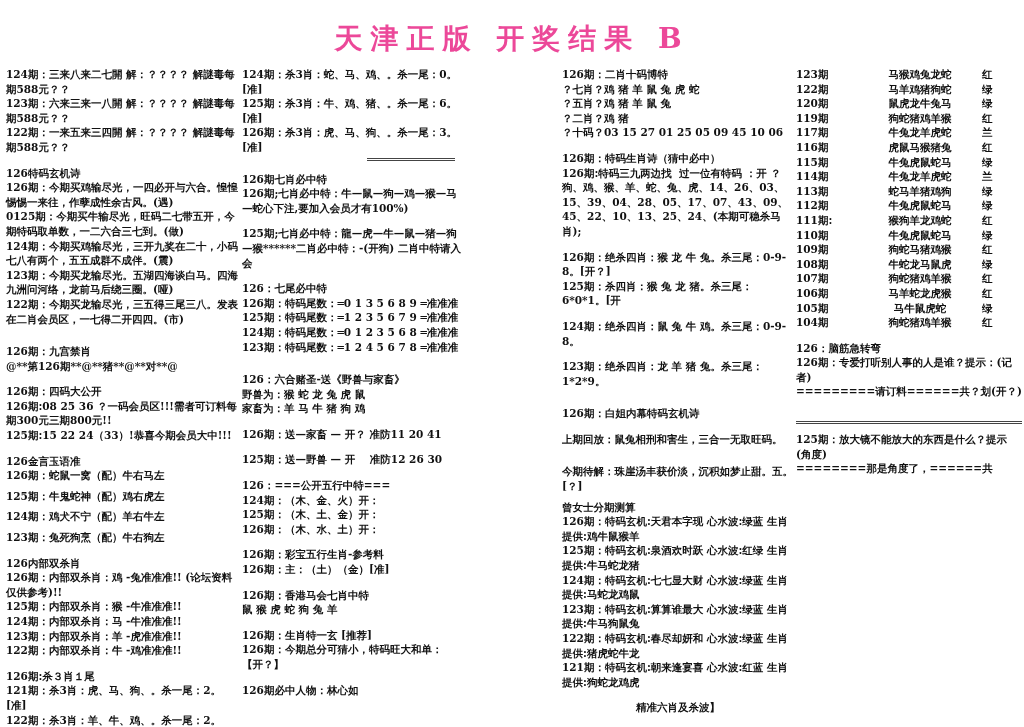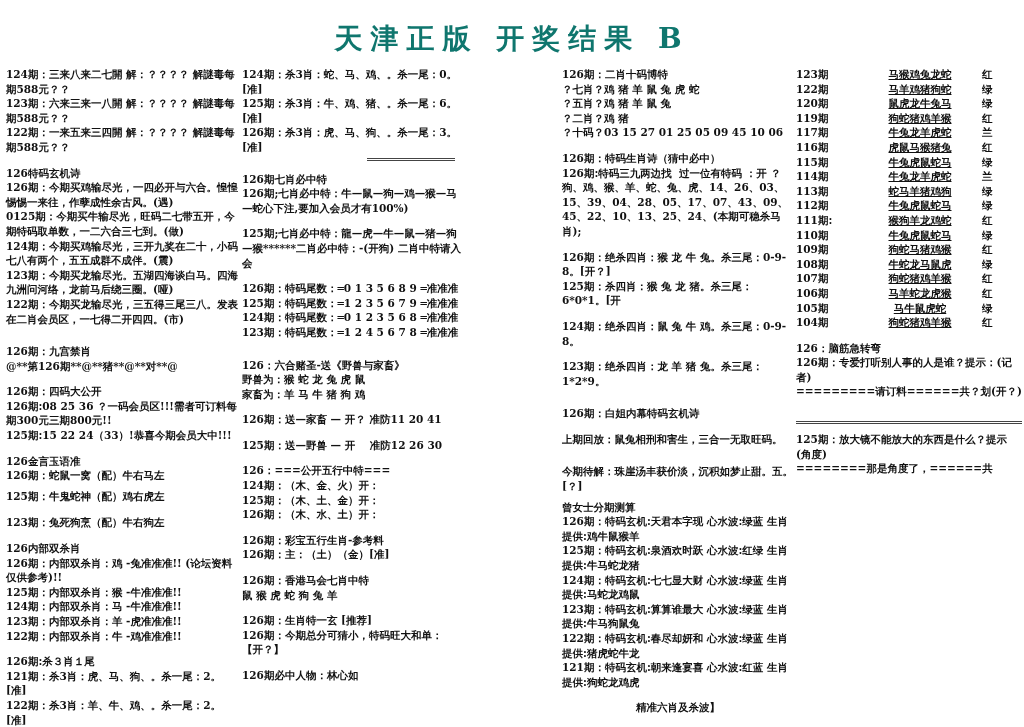--- a/index.html
+++ b/index.html
@@ -1,33 +1,33 @@
 <!DOCTYPE html>
 <html><head>
 <meta charset="utf-8">
 <style>
   html, body { margin:0; padding:0; background:#ffffff; }
   body { width:1024px; height:727px; position:relative; overflow:hidden;
          font-family:"DejaVu Serif", "Liberation Serif", serif; color:#111; }
   .title { position:absolute; top:20px; left:0; width:1024px; text-align:center;
-           font-size:28px; font-weight:bold; letter-spacing:8px; color:#0f766e; }
+           font-size:28px; font-weight:bold; letter-spacing:8px; color:#ec4899; }
   .col { position:absolute; font-size:10.5px; line-height:14.6px; font-weight:bold; }
   .col1 { left:6px; top:67px; width:232px; }
   .col2 { left:242px; top:67px; width:222px; }
   .col3 { left:562px; top:67px; width:232px; }
   .col4 { left:796px; top:67px; width:226px; }
   .line { white-space:pre-wrap; }
   .gap { height:11px; }
   .gap-s { height:6px; }
   .gap-l { height:18px; }
   .hr { border-top:3px double #444; margin:4px 0 8px 0; }
   .sep-short { border-top:3px double #444; width:88px; margin-left:125px; margin-top:3px; }
   .zrow { display:flex; height:14.6px; }
   .zrow .p { width:62px; }
-  .zrow .z { flex:1; text-align:center;text-decoration:underline; }
+  .zrow .z { flex:1; text-align:center; }
   .zrow .c { width:40px; }
 </style>
 </head>
 <body>
 
 <div class="title">天津正版  开奖结果  B</div>
 
 <div class="col col1">
   <div class="line">124期：三来八来二七開 解：？？？？ 解謎毒每期588元？？</div>
   <div class="line">123期：六来三来一八開 解：？？？？ 解謎毒每期588元？？</div>
@@ -45,20 +45,21 @@
   <div class="gap"></div>
   <div class="line">126期：四码大公开</div>
   <div class="line">126期:08 25 36 ？一码会员区!!!需者可订料每期300元三期800元!!</div>
   <div class="line">125期:15 22 24（33）!恭喜今期会员大中!!!</div>
   <div class="gap"></div>
   <div class="line">126金言玉语准</div>
   <div class="line">126期：蛇鼠一窝（配）牛右马左</div>
   <div class="gap-s"></div>
   <div class="line">125期：牛鬼蛇神（配）鸡右虎左</div>
   <div class="gap-s"></div>
+  <div class="line">124期：鸡犬不宁（配）羊右牛左</div>
   <div class="gap-s"></div>
   <div class="line">123期：兔死狗烹（配）牛右狗左</div>
   <div class="gap"></div>
   <div class="line">126内部双杀肖</div>
   <div class="line">126期：内部双杀肖：鸡 -兔准准准!! (论坛资料仅供参考)!!</div>
   <div class="line">125期：内部双杀肖：猴 -牛准准准!!</div>
   <div class="line">124期：内部双杀肖：马 -牛准准准!!</div>
   <div class="line">123期：内部双杀肖：羊 -虎准准准!!</div>
   <div class="line">122期：内部双杀肖：牛 -鸡准准准!!</div>
   <div class="gap"></div>
@@ -72,20 +73,21 @@
   <div class="line">124期：杀3肖：蛇、马、鸡、。杀一尾：0。[准]</div>
   <div class="line">125期：杀3肖：牛、鸡、猪、。杀一尾：6。[准]</div>
   <div class="line">126期：杀3肖：虎、马、狗、。杀一尾：3。[准]</div>
   <div class="sep-short"></div>
   <div class="gap"></div>
   <div class="line">126期七肖必中特</div>
   <div class="line">126期;七肖必中特：牛—鼠—狗—鸡—猴—马—蛇心下注,要加入会员才有100%)</div>
   <div class="gap"></div>
   <div class="line">125期;七肖必中特：龍—虎—牛—鼠—猪—狗—猴******二肖必中特：-(开狗) 二肖中特请入会</div>
   <div class="gap"></div>
+  <div class="line">126：七尾必中特</div>
   <div class="line">126期：特码尾数：═0 1 3 5 6 8 9 ═准准准</div>
   <div class="line">125期：特码尾数：═1 2 3 5 6 7 9 ═准准准</div>
   <div class="line">124期：特码尾数：═0 1 2 3 5 6 8 ═准准准</div>
   <div class="line">123期：特码尾数：═1 2 4 5 6 7 8 ═准准准</div>
   <div class="gap-l"></div>
   <div class="line">126：六合赌圣-送《野兽与家畜》</div>
   <div class="line">野兽为：猴 蛇 龙 兔 虎 鼠</div>
   <div class="line">家畜为：羊 马 牛 猪 狗 鸡</div>
   <div class="gap"></div>
   <div class="line">126期：送—家畜 — 开？ 准防11 20 41</div>

